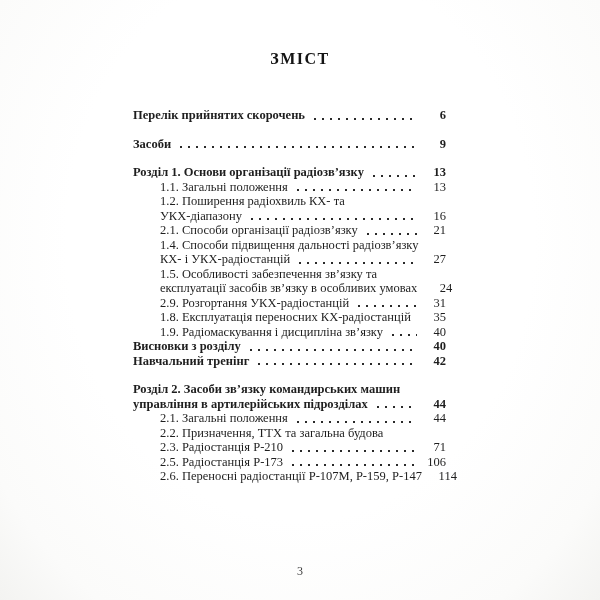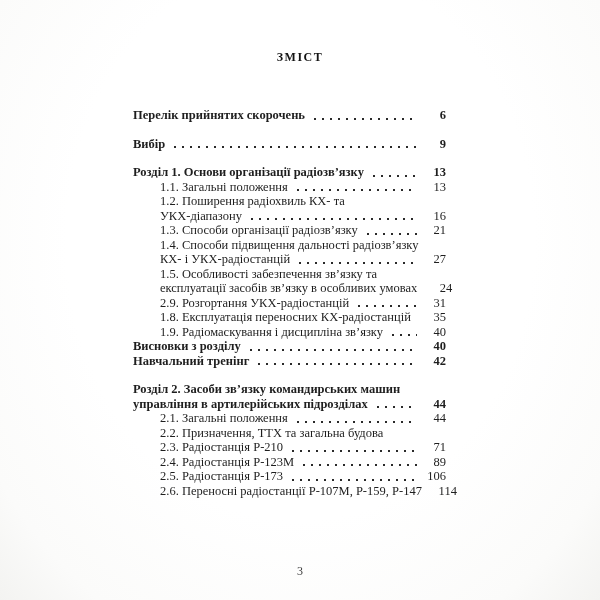--- a/index.html
+++ b/index.html
@@ -15,21 +15,21 @@
     height: 600px;
     background: radial-gradient(ellipse at 50% 40%, #ffffff 55%, #fbfbfa 85%, #f3f3f1 100%);
     font-family: "Liberation Serif", "DejaVu Serif", serif;
     color: #1e1e1e;
     overflow: hidden;
   }
   .title {
     margin: 0;
     padding-top: 50px;
     text-align: center;
-    font-size: 12px;
+    font-size: 16px;
     font-weight: bold;
     letter-spacing: 1.5px;
     color: #141414;
   }
   .toc {
     position: absolute;
     top: 108px;
     left: 133px;
     width: 313px;
   }
@@ -82,21 +82,21 @@
   <div class="toc" id="toc">
       <div class="entry bold">
         <div class="line">
           <span class="label">Перелік прийнятих скорочень</span>
           <span class="dots"></span>
           <span class="pagenum">6</span>
         </div>
       </div>
       <div class="entry bold gap">
         <div class="line">
-          <span class="label">Вибір</span>
+          <span class="label">Засоби</span>
           <span class="dots"></span>
           <span class="pagenum">9</span>
         </div>
       </div>
       <div class="entry bold gap">
         <div class="line">
           <span class="label">Розділ 1. Основи організації радіозв’язку</span>
           <span class="dots"></span>
           <span class="pagenum">13</span>
         </div>
@@ -113,21 +113,21 @@
           <span class="label">1.2. Поширення радіохвиль КХ- та</span>
         </div>
         <div class="line">
           <span class="label">УКХ-діапазону</span>
           <span class="dots"></span>
           <span class="pagenum">16</span>
         </div>
       </div>
       <div class="entry indent">
         <div class="line">
-          <span class="label">1.3. Способи організації радіозв’язку</span>
+          <span class="label">2.1. Способи організації радіозв’язку</span>
           <span class="dots"></span>
           <span class="pagenum">21</span>
         </div>
       </div>
       <div class="entry indent">
         <div class="line">
           <span class="label">1.4. Способи підвищення дальності радіозв’язку</span>
         </div>
         <div class="line">
           <span class="label">КХ- і УКХ-радіостанцій</span>
@@ -202,27 +202,20 @@
       <div class="entry indent">
         <div class="line">
           <span class="label">2.2. Призначення, ТТХ та загальна будова</span>
         </div>
       </div>
       <div class="entry indent">
         <div class="line">
           <span class="label">2.3. Радіостанція Р-210</span>
           <span class="dots"></span>
           <span class="pagenum">71</span>
-        </div>
-      </div>
-      <div class="entry indent">
-        <div class="line">
-          <span class="label">2.4. Радіостанція Р-123М</span>
-          <span class="dots"></span>
-          <span class="pagenum">89</span>
         </div>
       </div>
       <div class="entry indent">
         <div class="line">
           <span class="label">2.5. Радіостанція Р-173</span>
           <span class="dots"></span>
           <span class="pagenum">106</span>
         </div>
       </div>
       <div class="entry indent">

